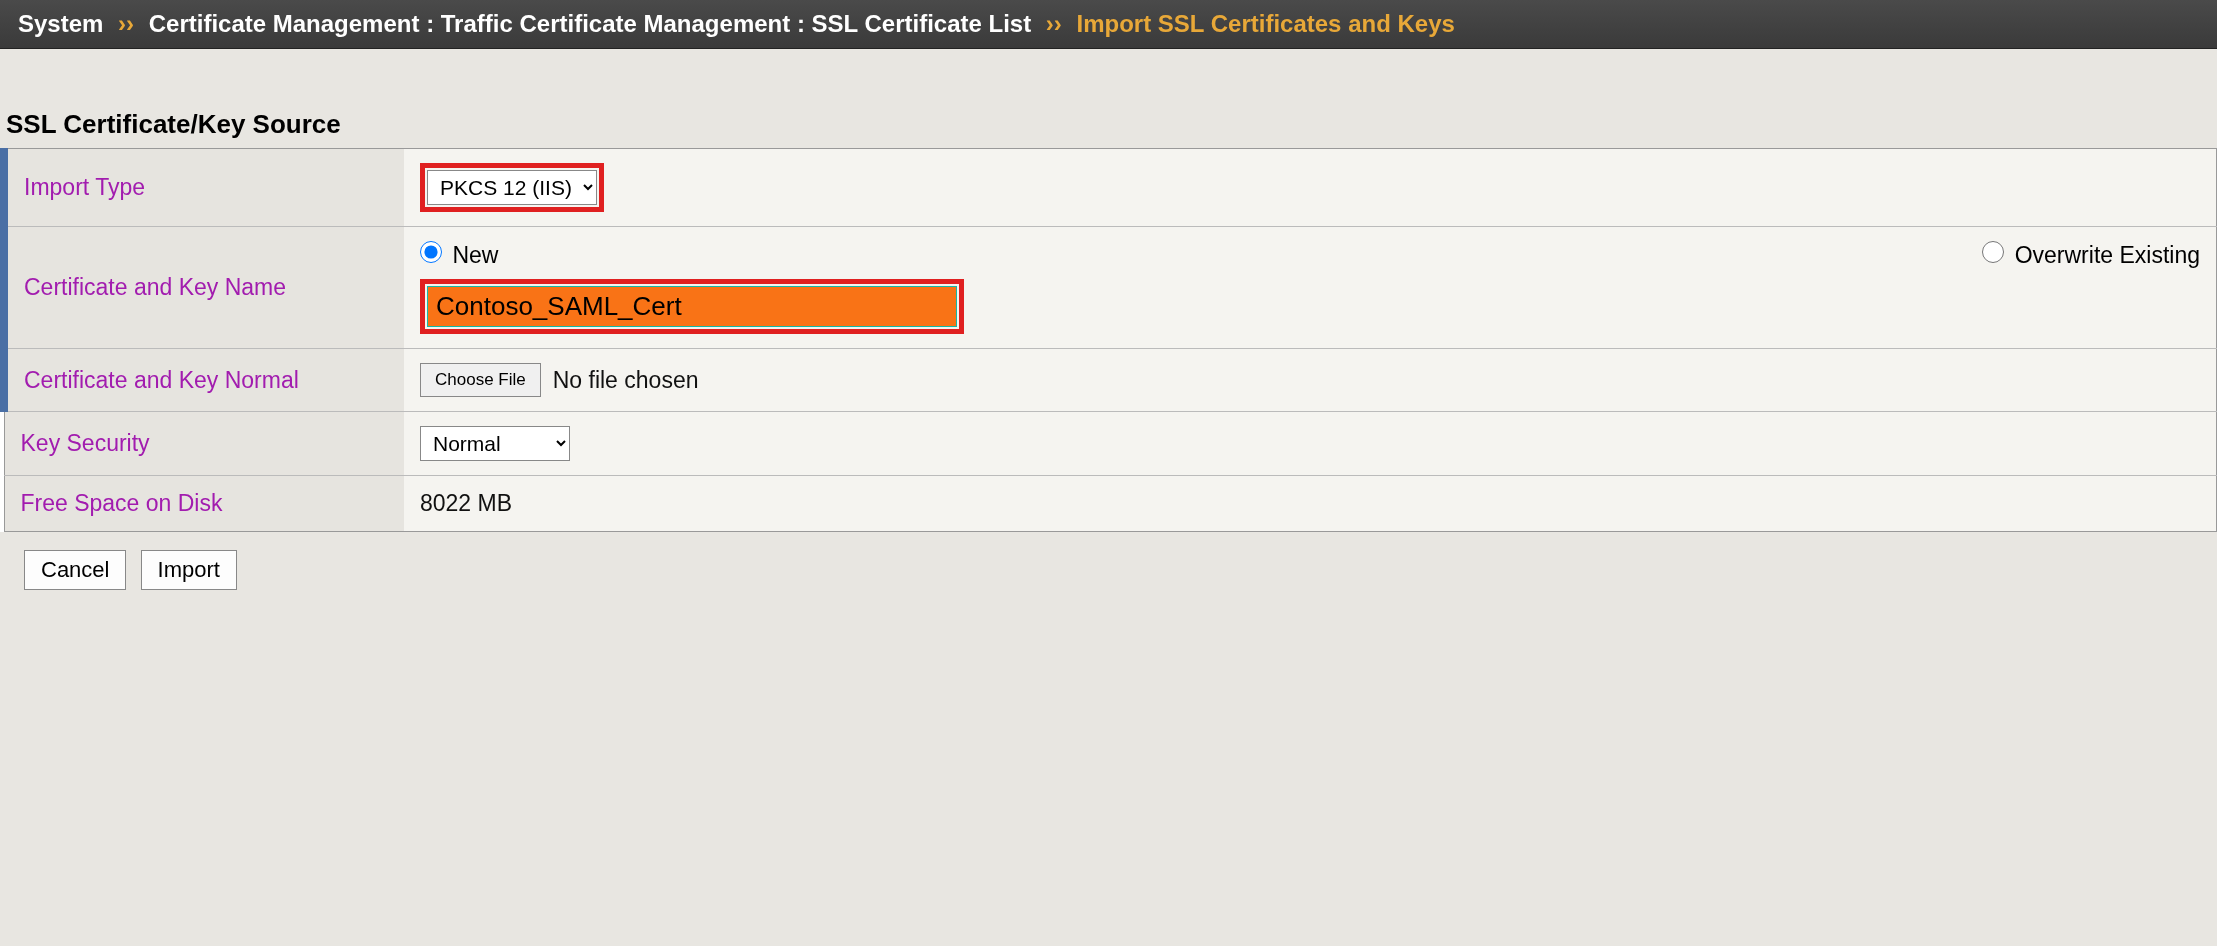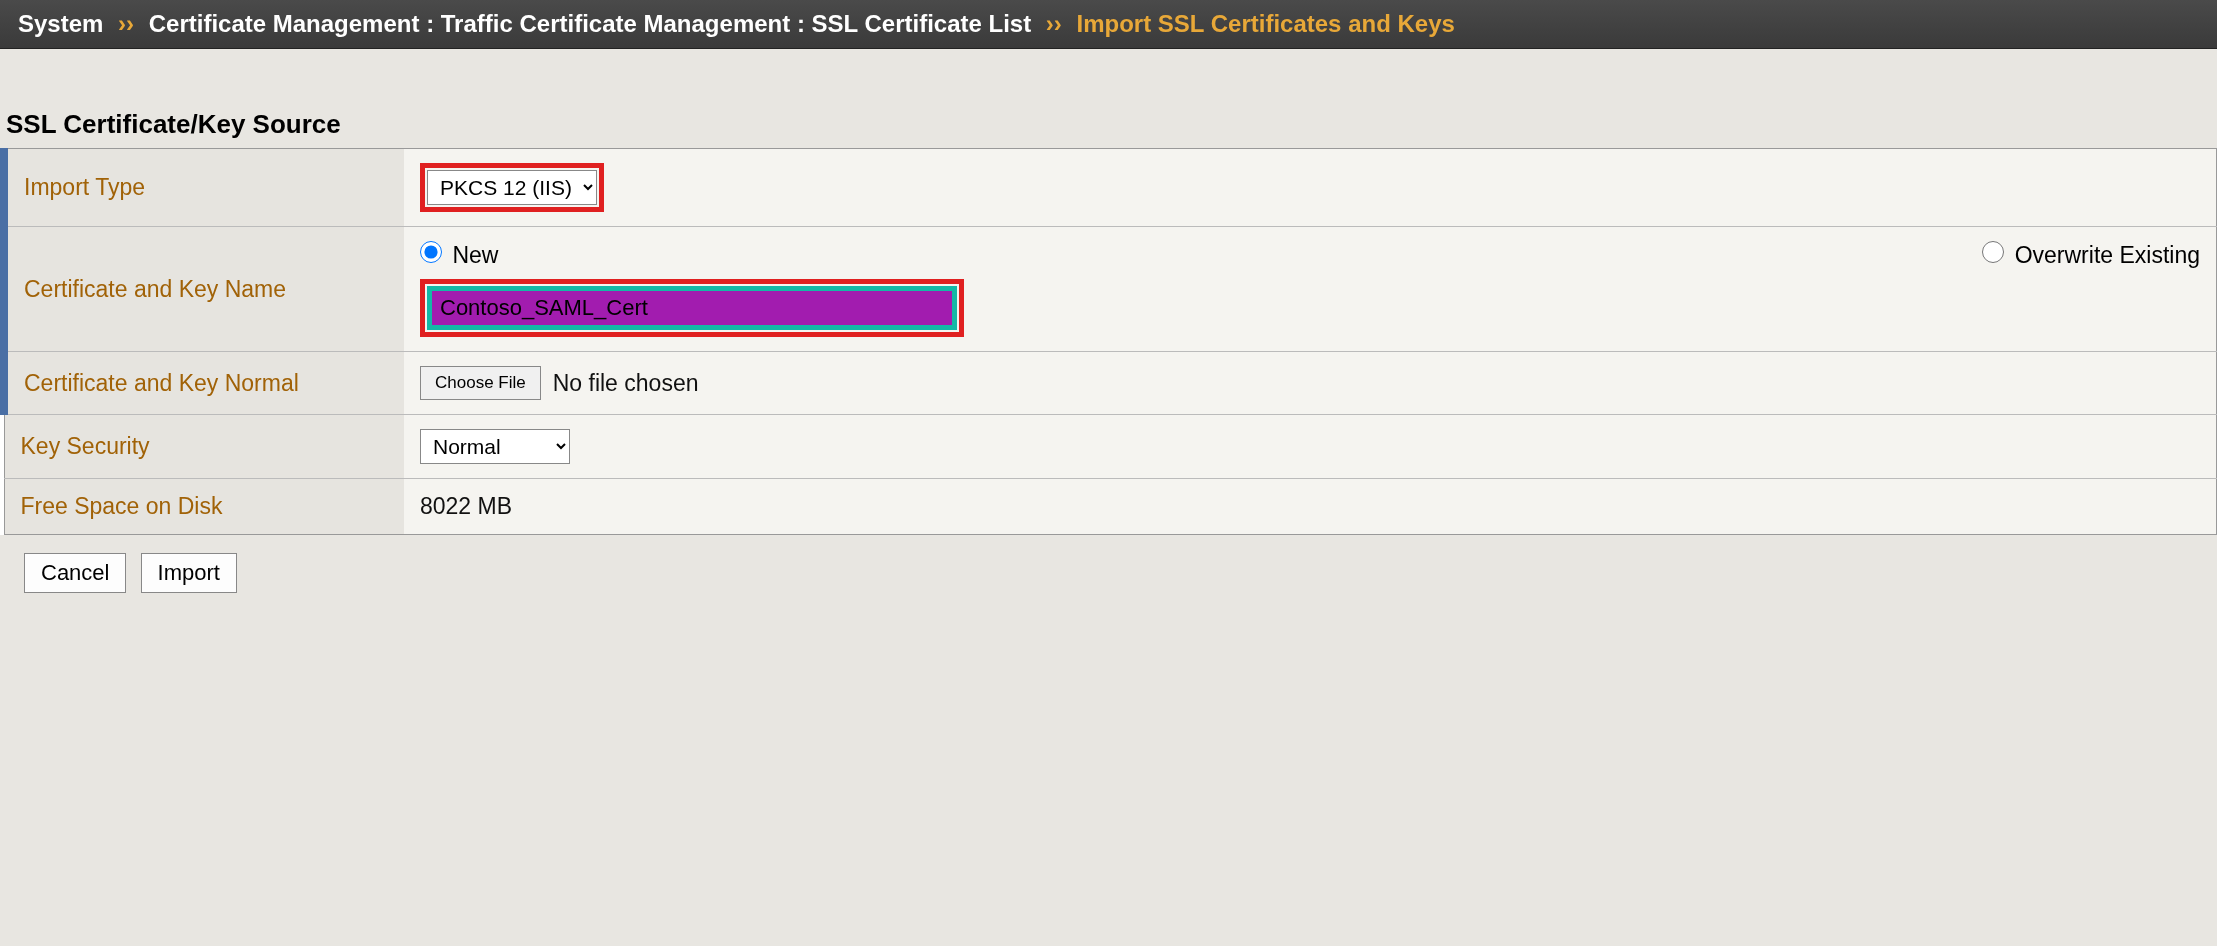--- a/index.html
+++ b/index.html
@@ -50,21 +50,21 @@
       border-bottom: none;
     }
     .form-table td {
       padding: 14px 16px;
       vertical-align: middle;
     }
     .form-table td.label-cell {
       width: 400px;
       background: #e6e4df;
       font-size: 23px;
-      color: #a16207;
+      color: #a21caf;
     }
     .form-table td.input-cell {
       background: #f5f4f0;
     }
     .accent-row {
       position: relative;
     }
     .accent-row td.label-cell {
       border-left: 8px solid #4a6fa5;
     }
@@ -73,24 +73,24 @@
       border: 5px solid #e02020;
       padding: 2px;
     }
     select {
       font-size: 21px;
       padding: 4px 8px;
       border: 1px solid #888;
       background: #fff;
     }
     input[type="text"], input[type="password"] {
-      font-size: 22px;
+      font-size: 26px;
       padding: 4px 8px;
-      border: 5px solid #14b8a6;
-      background: #a21caf;
+      border: 1px solid #14b8a6;
+      background: #f97316;
     }
     input[type="text"].wide {
       width: 530px;
     }
     input[type="password"] {
       width: 220px;
       letter-spacing: 2px;
     }
     .radio-group {
       display: flex;

